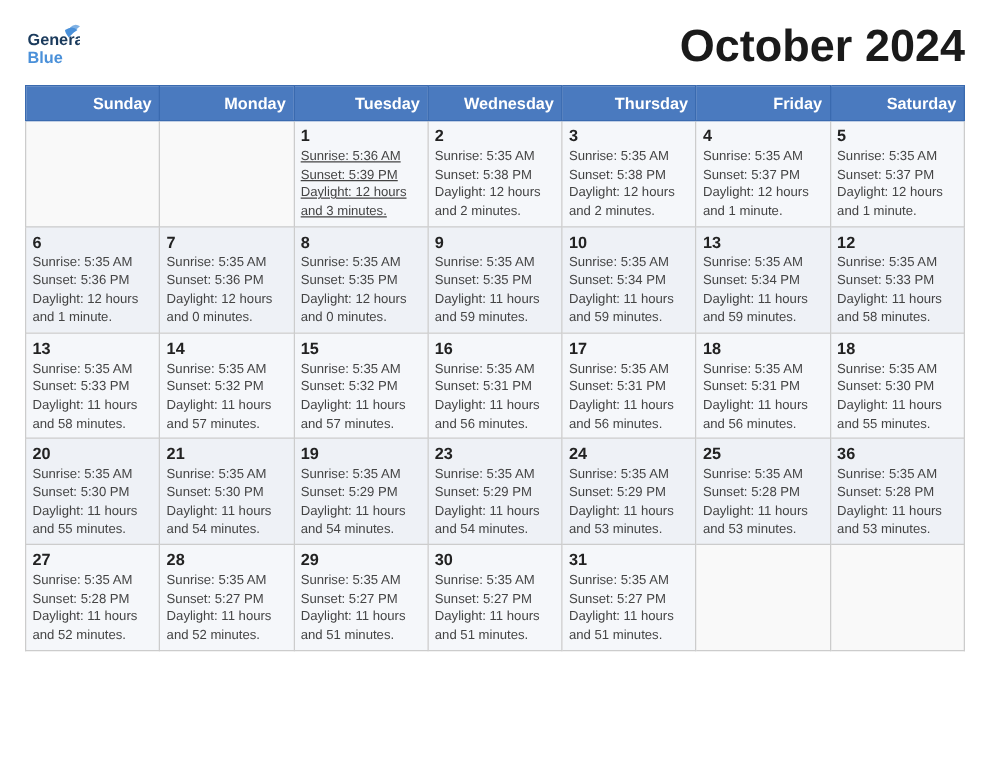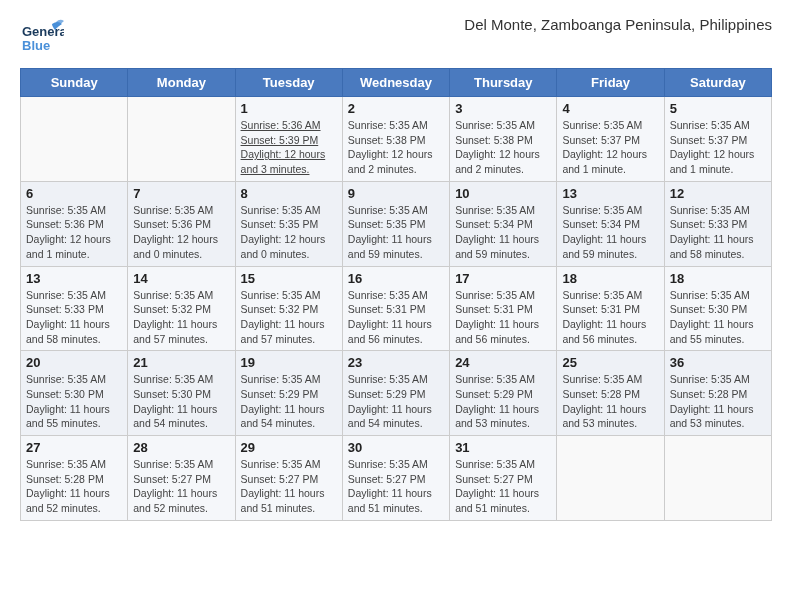--- a/index.html
+++ b/index.html
@@ -29,21 +29,21 @@
       color: #333;
     }
     .calendar-table {
       width: 100%;
       border-collapse: collapse;
       margin-top: 4px;
     }
     .calendar-table thead th {
       background-color: #4a7abf;
       color: #fff;
-      text-align: center;
+      text-align: right;
       padding: 6px 6px;
       font-size: 13px;
       font-weight: bold;
       border: 1px solid #3a6aaf;
     }
     .calendar-table tbody td {
       border: 1px solid #ccc;
       vertical-align: top;
       padding: 4px 5px;
       width: calc(100% / 7);
@@ -89,21 +89,21 @@
 <div class="header-area">
   <div class="logo-wrapper">
     <svg class="logo-icon" viewBox="0 0 44 44" xmlns="http://www.w3.org/2000/svg">
       <text x="2" y="20" font-size="13" font-weight="bold" fill="#1a3a5c" font-family="Arial">General</text>
       <text x="2" y="34" font-size="13" font-weight="bold" fill="#4a90d9" font-family="Arial">Blue</text>
       <path d="M32 8 Q38 4 42 8 Q38 10 35 14 Q32 10 32 8Z" fill="#4a90d9"></path>
       <path d="M36 6 Q40 2 44 5 Q40 8 37 12Z" fill="#4a90d9" opacity="0.7"></path>
     </svg>
   </div>
   <div class="title-area">
-    <div class="location-title">Del Monte, Zamboanga Peninsula, Philippines</div>
+    <div class="month-title">October 2024</div>
   </div>
 </div>
 
 <table class="calendar-table">
   <thead>
     <tr>
     <th>Sunday</th>
         <th>Monday</th>
         <th>Tuesday</th>
         <th>Wednesday</th>

